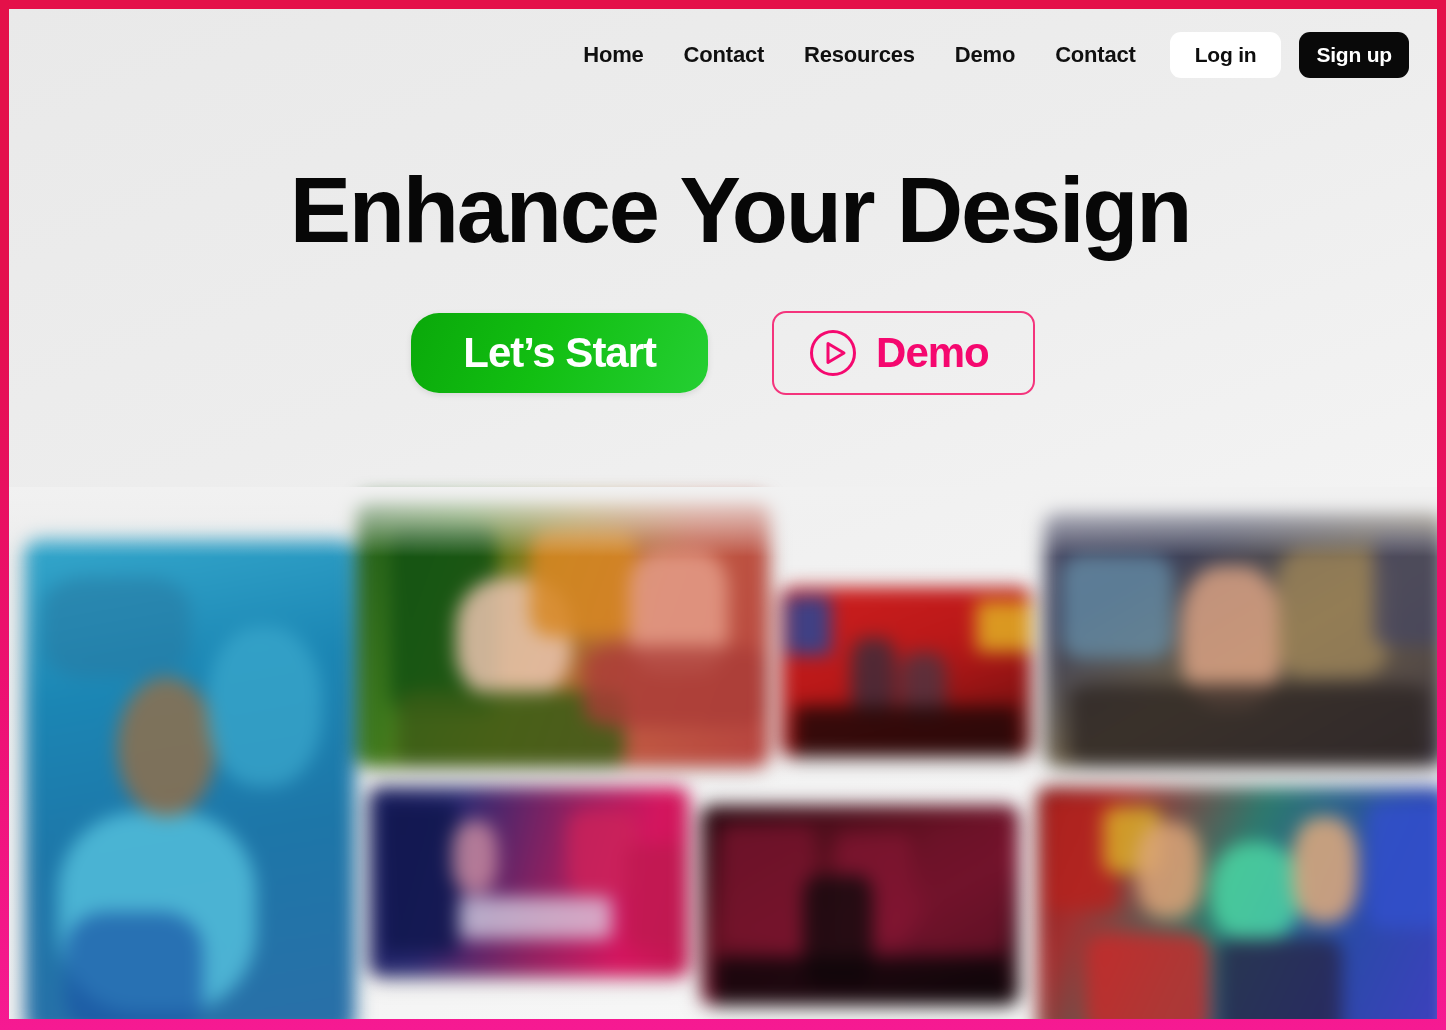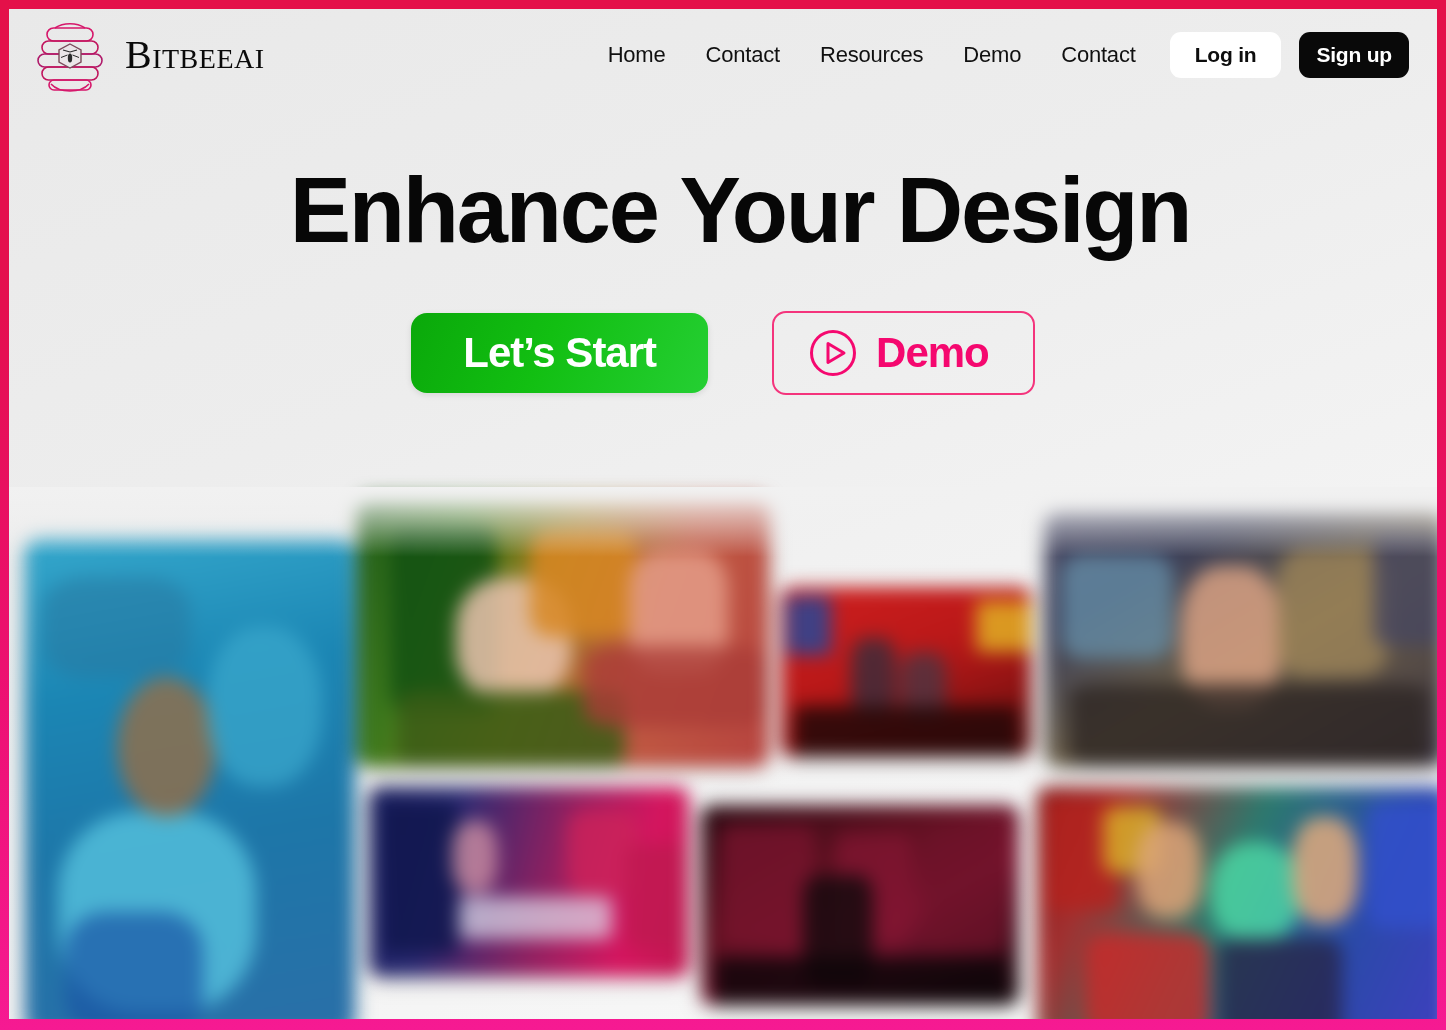--- a/index.html
+++ b/index.html
@@ -71,21 +71,21 @@
     flex: 1 1 auto;
     display: flex;
     align-items: center;
     justify-content: flex-end;
     gap: 40px;
     padding-right: 34px;
   }
 
   .nav-link {
     font-size: 22px;
-    font-weight: 400;
+    font-weight: 700;
     color: #101010;
     letter-spacing: -0.2px;
     white-space: nowrap;
     cursor: pointer;
     text-decoration: none;
   }
 
   .auth {
     display: flex;
     align-items: center;
@@ -145,21 +145,21 @@
     margin-top: 44px;
   }
 
   .btn-start {
     background: linear-gradient(115deg,#0aa80a 0%,#12bf12 45%,#25cf33 100%);
     color: #ffffff;
     font-size: 42px;
     font-weight: 700;
     letter-spacing: -1px;
     border: none;
-    border-radius: 16px;
+    border-radius: 28px;
     padding: 18px 52px;
     cursor: pointer;
     font-family: inherit;
     line-height: 1.05;
     box-shadow: 0 2px 6px rgba(0,0,0,0.10);
   }
 
   .btn-demo {
     background: transparent;
     border: 2px solid #f4347c;
@@ -289,42 +289,20 @@
             <span style="left: 80%; top: 6%; width: 20%; height: 50%; background: rgba(50, 80, 205, 0.8); border-radius: 15%;"></span>
             <span style="left: 12%; top: 58%; width: 30%; height: 42%; background: rgba(205, 40, 40, 0.8); border-radius: 18%;"></span>
             <span style="left: 44%; top: 60%; width: 30%; height: 40%; background: rgba(40, 35, 70, 0.75); border-radius: 15%;"></span>
           </div>
         </div>
       </div>
     <div class="gallery-fade"></div>
 
     <header class="header">
 
-      <div class="brand">
-        <svg class="logo-mark" viewBox="0 0 78 82">
-          <g fill="none" stroke="#d6176b" stroke-width="1.6">
-            <path d="M24 14 A22 16 0 0 1 54 14"></path>
-            <rect x="16" y="14" width="46" height="13" rx="6.5"></rect>
-            <rect x="11" y="27" width="56" height="13" rx="6.5" stroke="#c1165e"></rect>
-            <rect x="7" y="40" width="64" height="13" rx="6.5" stroke="#b01a6a"></rect>
-            <rect x="11" y="53" width="56" height="13" rx="6.5" stroke="#c1165e"></rect>
-            <rect x="18" y="66" width="42" height="10" rx="5"></rect>
-            <path d="M20 70 A22 14 0 0 0 58 70"></path>
-          </g>
-          <g fill="none" stroke="#7a4a5a" stroke-width="1.4">
-            <polygon points="39,30 50,36 50,48 39,54 28,48 28,36" fill="#ebe6e8"></polygon>
-          </g>
-          <g fill="#2b2b2b">
-            <ellipse cx="39" cy="44" rx="2.2" ry="4.6"></ellipse>
-            <path d="M39 38 l-7 -2 M39 38 l7 -2" stroke="#2b2b2b" stroke-width="1.2" fill="none"></path>
-            <path d="M36.5 41 l-6.5 2.5 M41.5 41 l6.5 2.5" stroke="#2b2b2b" stroke-width="1" fill="none"></path>
-          </g>
-        </svg>
-        <div class="brand-name">BitBeeAI</div>
-      </div>
 
       <nav class="nav">
         <a class="nav-link" href="#">Home</a>
         <a class="nav-link" href="#">Contact</a>
         <a class="nav-link" href="#">Resources</a>
         <a class="nav-link" href="#">Demo</a>
         <a class="nav-link" href="#">Contact</a>
       </nav>
 
       <div class="auth">

